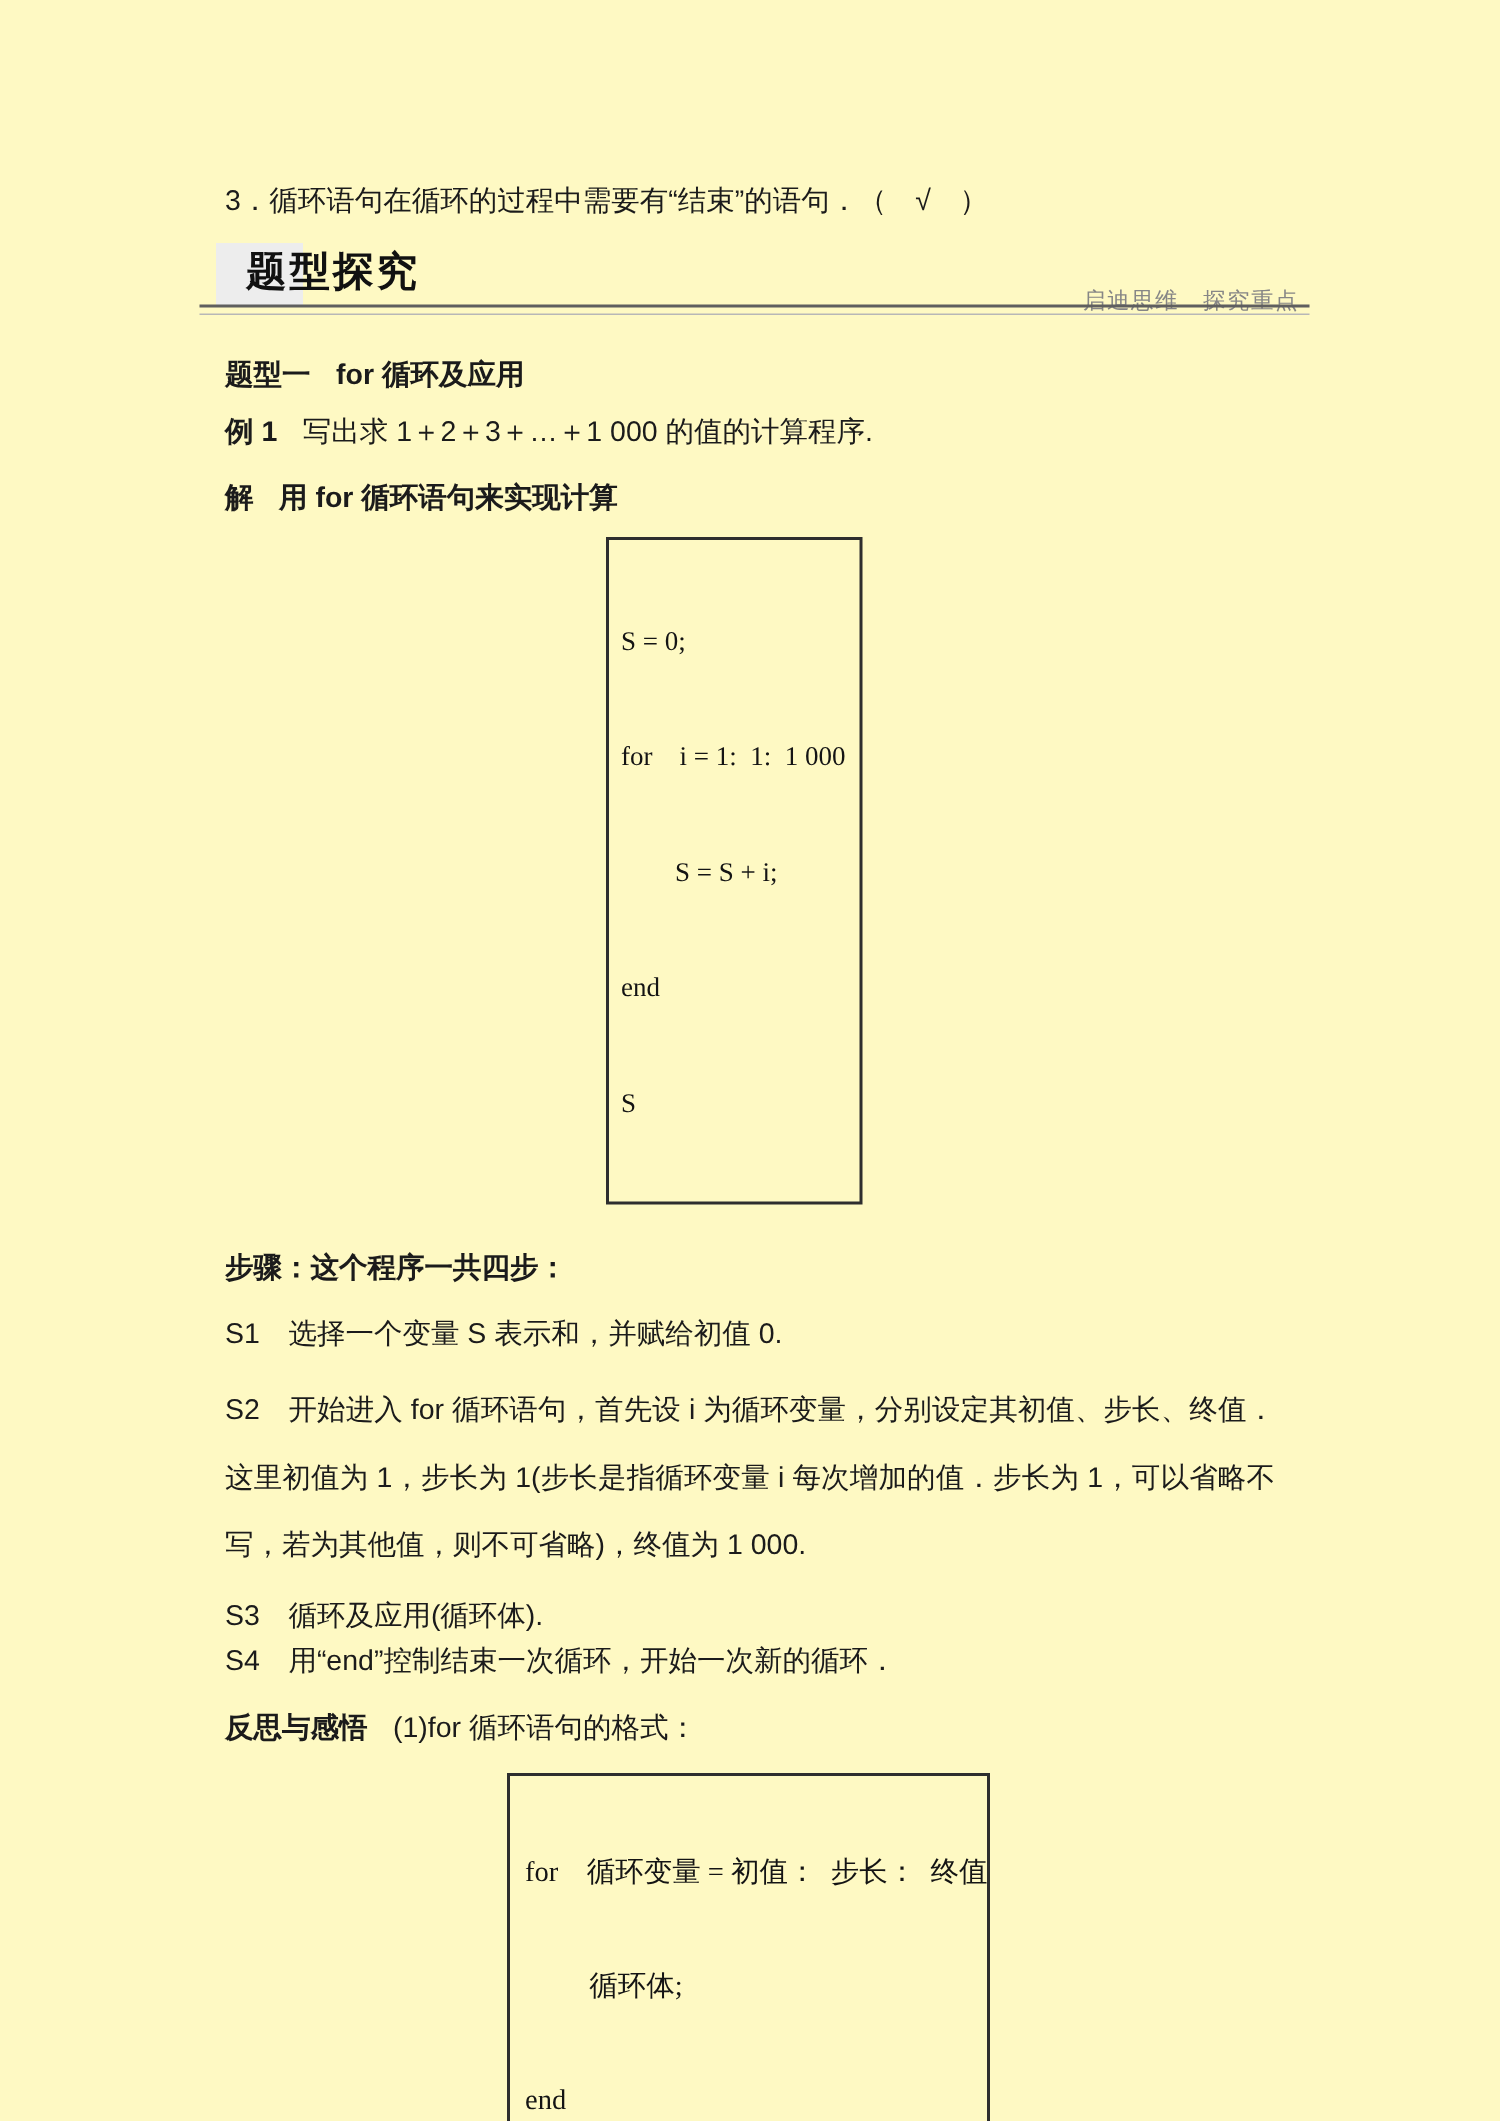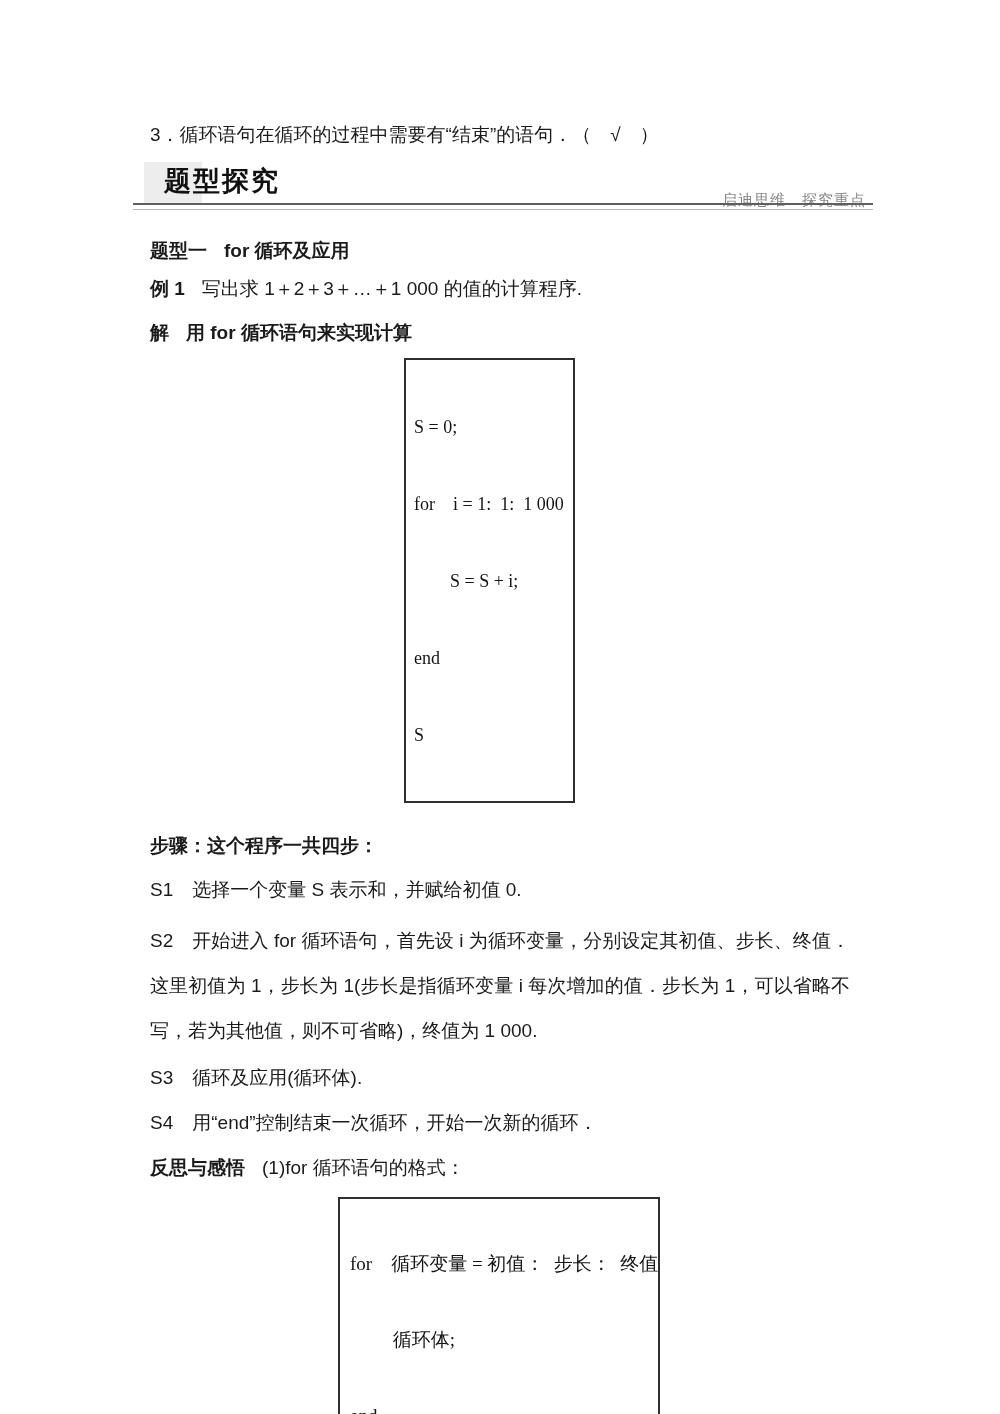--- a/index.html
+++ b/index.html
@@ -1,20 +1,20 @@
 <!DOCTYPE html>
 <html><head>
 <meta charset="utf-8">
 <style>
   html,body { margin:0; padding:0; background:#e9e9e9; }
   .page {
     position:relative;
     width:1000px; height:1414px;
     margin:0 auto;
-    background:#ffffff;
+    background:#fef9c3;
     font-family:"Liberation Sans", sans-serif;
     color:#1b1b1b;
     overflow:hidden;
   }
   .content { padding:120px 150px 0 150px; }
   p { margin:0; }
   .t { font-size:19px; line-height:30px; }
   .bold { font-weight:bold; }
   .lbl { font-weight:bold; margin-right:17px; }
   .slbl { font-family:Liberation Sans, sans-serif; margin-right:19px; }
@@ -36,21 +36,21 @@
              font-size:18px; white-space:pre; color:#141414; }
   .box1 { margin-left:254px; width:171px; margin-top:10px; padding:8px 0 6px 8px; box-sizing:border-box; }
   .box1 .codeline { line-height:35px; }
   .box2 { margin-left:188px; width:322px; margin-top:14px; padding:6px 0 6px 10px; box-sizing:border-box; }
   .box2 .codeline { line-height:34px; font-size:19px; }
 
   .steps-heading { margin-top:28px; }
   .step  { margin-top:14px; }
   .para2l { margin-top:13px; line-height:45px; text-align:justify; }
   .s3-line { margin-top:10px; }
-  .s4-line { margin-top:15px; }
+  .s4-line { }
   .reflect-line { margin-top:15px; }
 </style>
 </head>
 <body>
 
 <div class="page">
   <div class="content">
 
     <p class="t">3．循环语句在循环的过程中需要有“结束”的语句．（　√　）</p>
 

